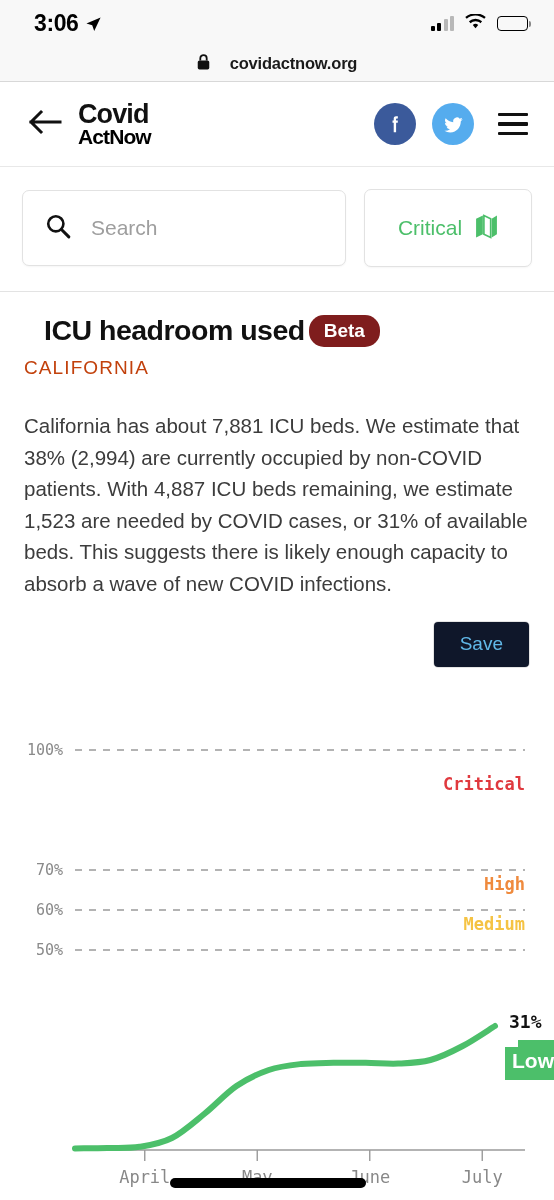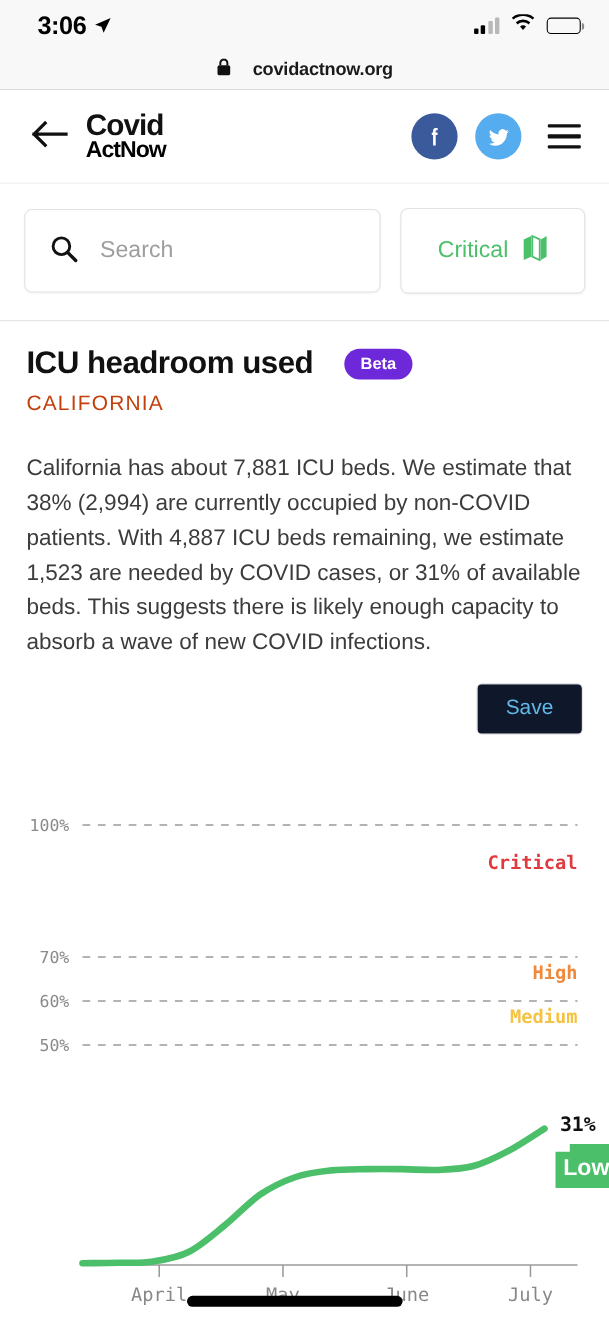--- a/index.html
+++ b/index.html
@@ -205,32 +205,33 @@
   }
 
   
   .content {
     padding: 22px 24px 0 24px;
     box-sizing: border-box;
   }
   .title-row {
     display: flex;
     align-items: center;
-    gap: 28px;
+    gap: 4px;
+    margin-left: 20px;
   }
   .page-title {
     font-size: 28.5px;
     font-weight: bold;
     color: #111;
     letter-spacing: -0.5px;
   }
   .beta-badge {
-    background: #6d28d9;
+    background: #7f1d1d;
     color: #fff;
-    font-size: 15px;
+    font-size: 19px;
     font-weight: bold;
     padding: 6px 15px 7px 15px;
     border-radius: 15px;
     line-height: 1;
   }
   .subtitle {
     margin-top: 10px;
     font-size: 19px;
     color: #c2410c;
     letter-spacing: 1.1px;

